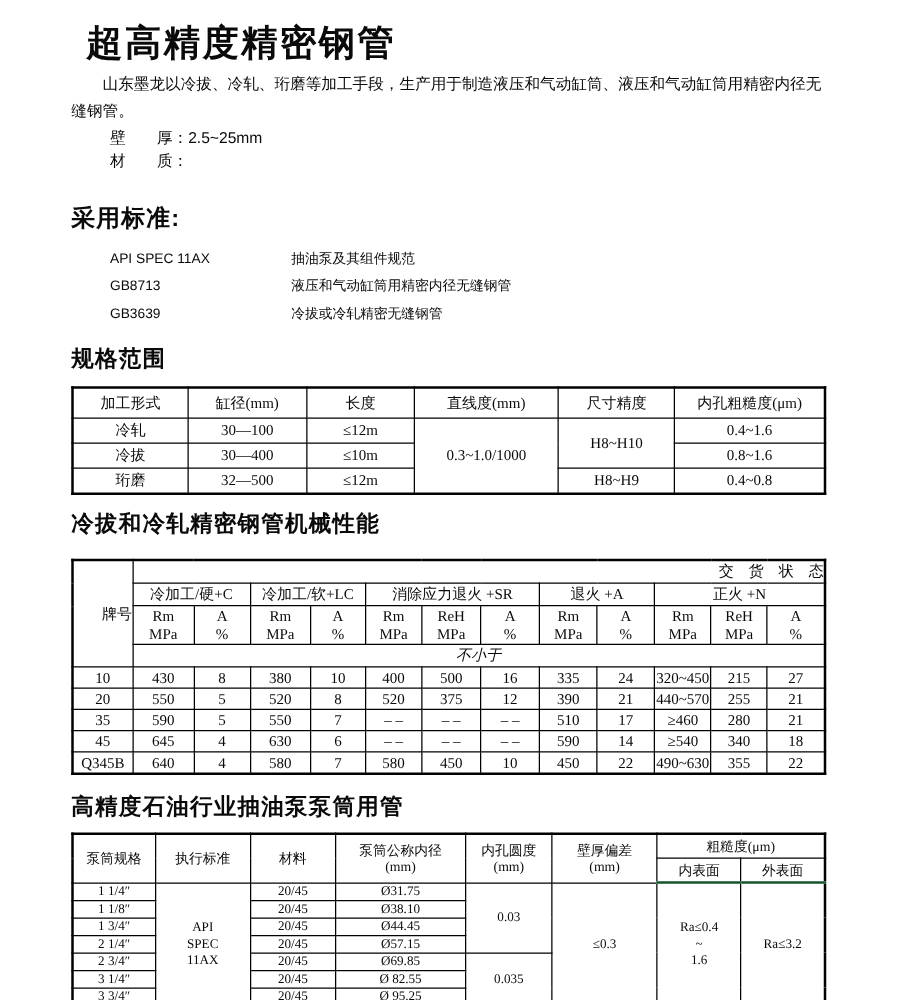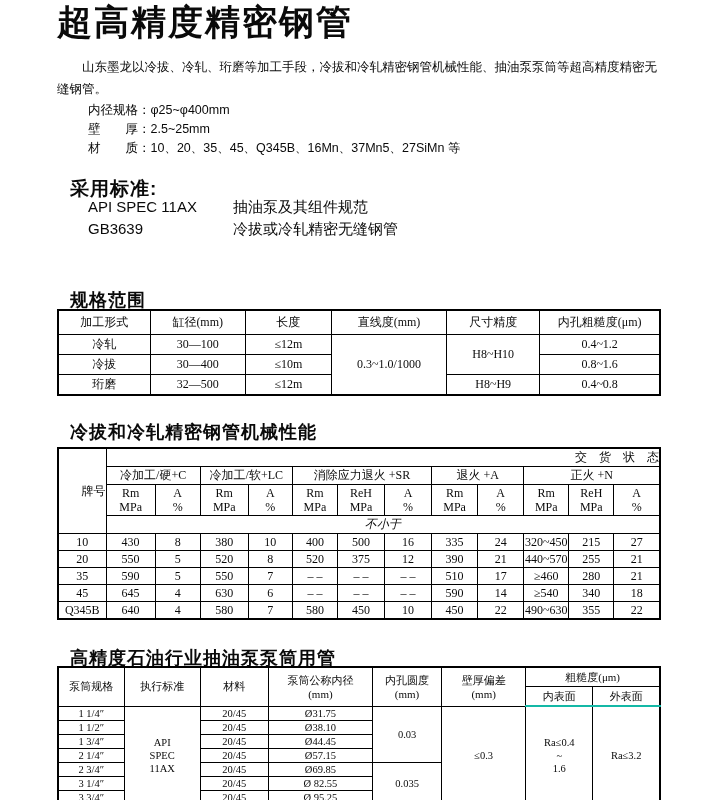--- a/index.html
+++ b/index.html
@@ -1,27 +1,27 @@
 <!DOCTYPE html>
 <html><head>
 <meta charset="utf-8">
 <style>
   html,body{margin:0;padding:0;background:#fff;}
   body{width:718px;height:800px;position:relative;color:#0a0a0a;
        font-family:"Liberation Sans","DejaVu Sans",sans-serif;overflow:hidden;}
   .abs{position:absolute;left:57px;width:604px;}
-  h1.doc-title{margin:0;font-family:Liberation Serif, serif;
-       font-weight:bold;font-size:35px;letter-spacing:2px;line-height:34px;}
+  h1.doc-title{margin:12px;font-family:Liberation Sans, sans-serif;
+       font-weight:bold;font-size:29px;letter-spacing:2px;line-height:34px;}
   .intro{font-size:12.5px;line-height:22px;text-indent:2em;margin:0;}
   .spec-line{display:flex;font-size:12.5px;line-height:19px;padding-left:31px;}
   .spec-label{white-space:pre;}
   .spec-value{white-space:pre;}
-  h2.sec{margin:13px;font-family:Liberation Sans, sans-serif;
+  h2.sec{margin:0;font-family:Liberation Sans, sans-serif;
        font-weight:bold;font-size:18px;letter-spacing:1px;line-height:22px;}
-  .std-row{display:flex;font-size:15px;line-height:22px;padding-left:31px;}
+  .std-row{display:flex;font-size:11px;line-height:22px;padding-left:31px;}
   .std-code{width:145px;flex:none;}
   table{border-collapse:collapse;table-layout:fixed;width:601px;
         border:2px solid #000;font-family:"Liberation Serif","DejaVu Serif",serif;}
   td,th{border:1px solid #000;text-align:center;vertical-align:middle;
         padding:0;font-weight:normal;overflow:hidden;}
   
   .t1 td{font-size:12px;font-family:Liberation Serif, serif;}
   .t1 tr.hd td{height:23px;font-size:12px;}
   .t1 tr.dr td{height:19px;}
   
@@ -29,52 +29,51 @@
   .t2 tr.r1 td{height:16px;text-align:right;}
   .t2 tr.r2 td{height:16px;}
   .t2 tr.r3 td{height:30px;line-height:14px;}
   .t2 tr.r4 td{height:16px;font-style:italic;}
   .t2 tr.dr td{height:16px;}
   
   .t3 td{font-size:10.5px;}
   .t3 tr.h1 td{height:18px;font-size:11px;}
   .t3 tr.h2 td{height:18px;font-size:11px;}
   .t3 tr.h1 td, .t3 tr.h2 td{border-bottom-width:1px;}
-  .t3 tr.h2 td{border-bottom:2px solid #14b8a6;}
+  .t3 tr.h2 td{border-bottom:2px solid #14532d;}
   .t3 tr.dr td{height:13px;line-height:13px;}
   .ml{line-height:13px;}
 </style>
 </head>
 <body>
 
 <h1 class="doc-title abs" style="top:6px;">超高精度精密钢管</h1>
 
-<p class="intro abs" style="top:56px;">山东墨龙以冷拔、冷轧、珩磨等加工手段，冷拔和冷轧精密钢管机械性能、抽油泵泵筒等超高精度精密无缝钢管。</p>
+<p class="intro abs" style="top:56px;">山东墨龙以冷拔、冷轧、珩磨等加工手段，生产用于制造液压和气动缸筒、液压和气动缸筒用精密内径无缝钢管。</p>
 
 <div class="abs" style="top:101px;">
-  <div class="spec-line">
-    <span class="spec-label">内径规格：</span>
-    <span class="spec-value">φ25~φ400mm</span>
-  </div>
   <div class="spec-line">
     <span class="spec-label">壁　　厚：</span>
     <span class="spec-value">2.5~25mm</span>
   </div>
   <div class="spec-line">
     <span class="spec-label">材　　质：</span>
-    <span class="spec-value">10、20、35、45、Q345B、16Mn、37Mn5、27SiMn 等</span>
   </div>
 </div>
 
 <h2 class="sec abs" style="top:165px;font-size:19px;">采用标准:</h2>
 
 <div class="abs" style="top:196px;">
   <div class="std-row">
     <span class="std-code">API SPEC 11AX</span>
     <span class="std-desc">抽油泵及其组件规范</span>
+  </div>
+  <div class="std-row">
+    <span class="std-code">GB8713</span>
+    <span class="std-desc">液压和气动缸筒用精密内径无缝钢管</span>
   </div>
   <div class="std-row">
     <span class="std-code">GB3639</span>
     <span class="std-desc">冷拔或冷轧精密无缝钢管</span>
   </div>
 </div>
 
 <h2 class="sec abs" style="top:276px;">规格范围</h2>
 
 <table class="t1 abs" style="top:309px;">
@@ -94,21 +93,21 @@
     <td>直线度(mm)</td>
     <td>尺寸精度</td>
     <td>内孔粗糙度(μm)</td>
   </tr>
   <tr class="dr">
     <td>冷轧</td>
     <td>30—100</td>
     <td>≤12m</td>
     <td rowspan="3">0.3~1.0/1000</td>
     <td rowspan="2">H8~H10</td>
-    <td>0.4~1.2</td>
+    <td>0.4~1.6</td>
   </tr>
   <tr class="dr">
     <td>冷拔</td>
     <td>30—400</td>
     <td>≤10m</td>
     <td>0.8~1.6</td>
   </tr>
   <tr class="dr">
     <td>珩磨</td>
     <td>32—500</td>
@@ -328,21 +327,21 @@
     <td rowspan="4">0.03</td>
     <td rowspan="7">≤0.3</td>
     <td rowspan="7">
           <div class="ml">Ra≤0.4</div>
           <div class="ml">~</div>
           <div class="ml">1.6</div>
         </td>
     <td rowspan="7">Ra≤3.2</td>
   </tr>
   <tr class="dr">
-    <td>1 1/2″</td>
+    <td>1 1/8″</td>
     <td>20/45</td>
     <td>Ø38.10</td>
   </tr>
   <tr class="dr">
     <td>1 3/4″</td>
     <td>20/45</td>
     <td>Ø44.45</td>
   </tr>
   <tr class="dr">
     <td>2 1/4″</td>

